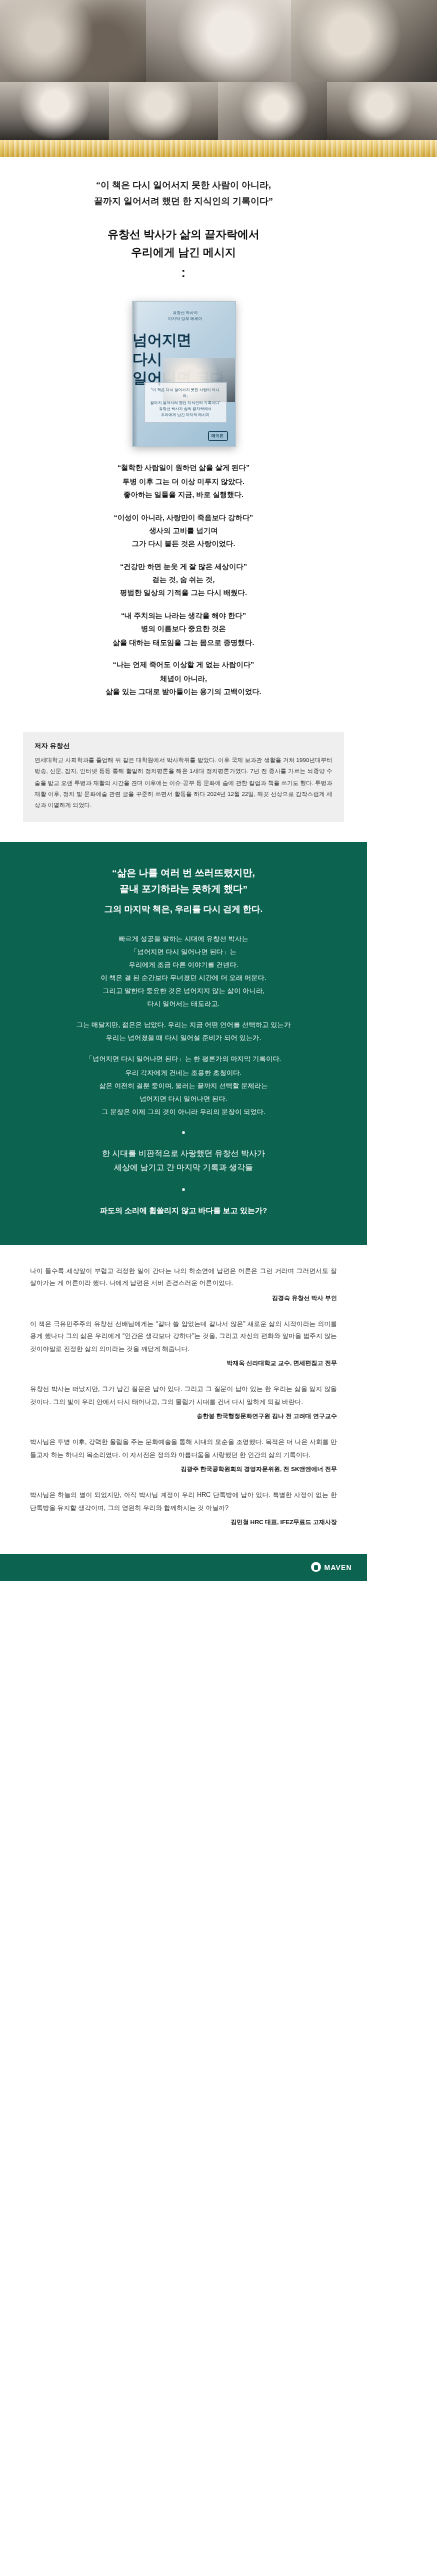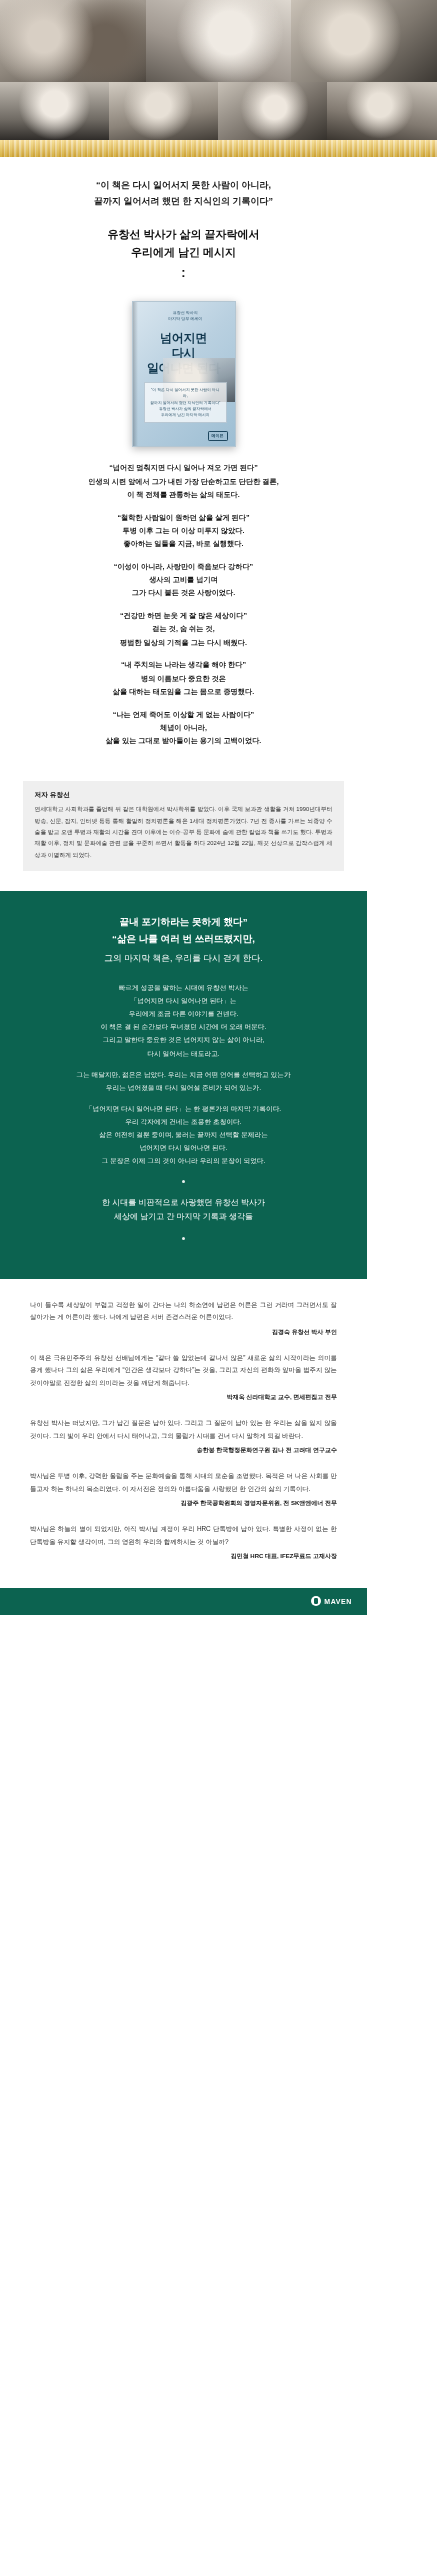--- a/index.html
+++ b/index.html
@@ -112,24 +112,23 @@
   }
   .book .bk-top {
     padding: 7.5px 7px 0 10.4px;
     text-align: center;
     color: #27506b;
     font-size: 4px;
     line-height: 1.5;
   }
   .book .bk-title {
     margin-top: 9.3px;
-    text-align: center;
     color: #12384f;
     font-weight: 700;
-    font-size: 12px;
+    font-size: 15px;
     line-height: 1.25;
     letter-spacing: -0.3px;
   }
   .book .bk-author {
     margin-top: 5.8px;
     text-align: center;
     color: #2a5a78;
     font-size: 4.6px;
   }
   .book .bk-photo {
@@ -200,21 +199,21 @@
     text-align: center;
   }
   .g-head {
     font-size: 9.6px;
     font-weight: 700;
     line-height: 1.7;
     margin: 0 0 4.6px;
   }
   .g-sub {
     font-size: 8.7px;
-    font-weight: 400;
+    font-weight: 700;
     line-height: 1.7;
     margin: 0 0 15px;
   }
   .g-body p {
     margin: 0 0 8px;
     font-size: 6.7px;
     line-height: 1.95;
     color: #f0f6f3;
   }
   .g-sep {
@@ -341,23 +340,20 @@
         <div>“이 책은 다시 일어서지 못한 사람이 아니라,</div>
         <div>끝까지 일어서려 했던 지식인의 기록이다”</div>
         <div>유창선 박사가 삶의 끝자락에서</div>
         <div>우리에게 남긴 마지막 메시지</div>
       </div>
       <div class="bk-pub">메이븐</div>
     </div>
   </div>
 
   <div class="poem">
-    <p style="white-space:pre-line;">“넘어진 멈춰지면 다시 일어나 져오 가면 된다”
-인생의 시련 앞에서 그가 내린 가장 단순하고도 단단한 결론,
-이 책 전체를 관통하는 삶의 태도다.</p>
     <p style="white-space:pre-line;">“철학한 사람일이 원하던 삶을 살게 된다”
 투병 이후 그는 더 이상 미루지 않았다.
 좋아하는 일들을 지금, 바로 실행했다.</p>
     <p style="white-space:pre-line;">“이성이 아니라, 사랑만이 죽음보다 강하다”
 생사의 고비를 넘기며
 그가 다시 붙든 것은 사랑이었다.</p>
     <p style="white-space:pre-line;">“건강만 하면 눈웃 게 잘 많은 세상이다”
 걷는 것, 숨 쉬는 것,
 평범한 일상의 기적을 그는 다시 배웠다.</p>
     <p style="white-space:pre-line;">“내 주치의는 나라는 생각을 해야 한다”
@@ -368,22 +364,22 @@
 삶을 있는 그대로 받아들이는 용기의 고백이었다.</p>
   </div>
 
   <div class="author-box">
     <h4>저자 유창선</h4>
     <p>연세대학교 사회학과를 졸업해 뒤 같은 대학원에서 박사학위를 받았다. 이후 국제 보과관 생활을 거쳐 1990년대부터 방송, 신문, 잡지, 인터넷 등등 통해 활발히 정치평론을 해온 1세대 정치평론가였다. 7년 전 종사를 가르는 뇌종양 수술을 받고 오랜 투병과 재활의 시간을 견뎌 이후에는 이슈·공부 등 문화에 숨에 관한 칼럼과 책을 쓰기도 했다. 투병과 재활 이후, 정치 및 문화예술 관련 글을 꾸준히 쓰면서 활동을 하다 2024년 12월 22일, 깨끗 선상으로 갑작스럽게 세상과 이별하게 되었다.</p>
   </div>
 
   <div class="sec-green">
     <div class="g-head">
+      <div>“삶은 나를 여러 번 쓰러뜨렸지만,</div>
       <div>끝내 포기하라는 못하게 했다”</div>
-      <div>“삶은 나를 여러 번 쓰러뜨렸지만,</div>
     </div>
     <div class="g-sub">그의 마지막 책은, 우리를 다시 걷게 한다.</div>
     <div class="g-body">
       <p style="white-space:pre-line;">빠르게 성공을 말하는 시대에 유창선 박사는
 「넘어지면 다시 일어나면 된다」는
 우리에게 조금 다른 이야기를 건넨다.
 이 책은 결 된 순간보다 무너졌던 시간에 더 오래 머문다.
 그리고 말한다 중요한 것은 넘어지지 않는 삶이 아니라,
 다시 일어서는 태도라고.</p>
       <p style="white-space:pre-line;">그는 매달지만, 젊은은 남았다. 우리는 지금 어떤 언어를 선택하고 있는가
@@ -393,20 +389,21 @@
 삶은 여전히 걸뿐 중이며, 물러는 끝까지 선택할 문제라는
 넘어지면 다시 일어나면 된다.
 그 문장은 이제 그의 것이 아니라 우리의 문장이 되었다.</p>
     </div>
     <div class="g-sep"></div>
     <div class="g-q">
       <div>한 시대를 비판적으로 사랑했던 유창선 박사가</div>
       <div>세상에 남기고 간 마지막 기록과 생각들</div>
     </div>
     <div class="g-sep"></div>
+    <div class="g-q2">파도의 소리에 휩쓸리지 않고 바다를 보고 있는가?</div>
   </div>
 
   <div class="sec-endorse">
     <div class="endorse">
       <p>나이 들수록 세상앞이 부럽고 걱정한 일이 간다는 나의 하소연에 남편은 어른은 그런 거라며 그러면서도 잘 살아가는 게 어른이라 했다. 나에게 남편은 서버 존경스러운 어른이었다.</p>
       <div class="by">김경숙 유창선 박사 부인</div>
     </div>
     <div class="endorse">
       <p>이 책은 극유민주주의 유창선 선배님에게는 “같다 쓸 암았는데 같나서 않은” 새로운 삶의 시작이라는 의미를 용게 했나다 그의 삶은 우리에게 “인간은 생각보다 강하다”는 것을, 그리고 자신의 편화와 앞마을 범주지 않는 것이야말로 진정한 삶의 의미라는 것을 깨닫게 해줍니다.</p>
       <div class="by">박재욱 신라대학교 교수, 면세편집고 전무</div>

